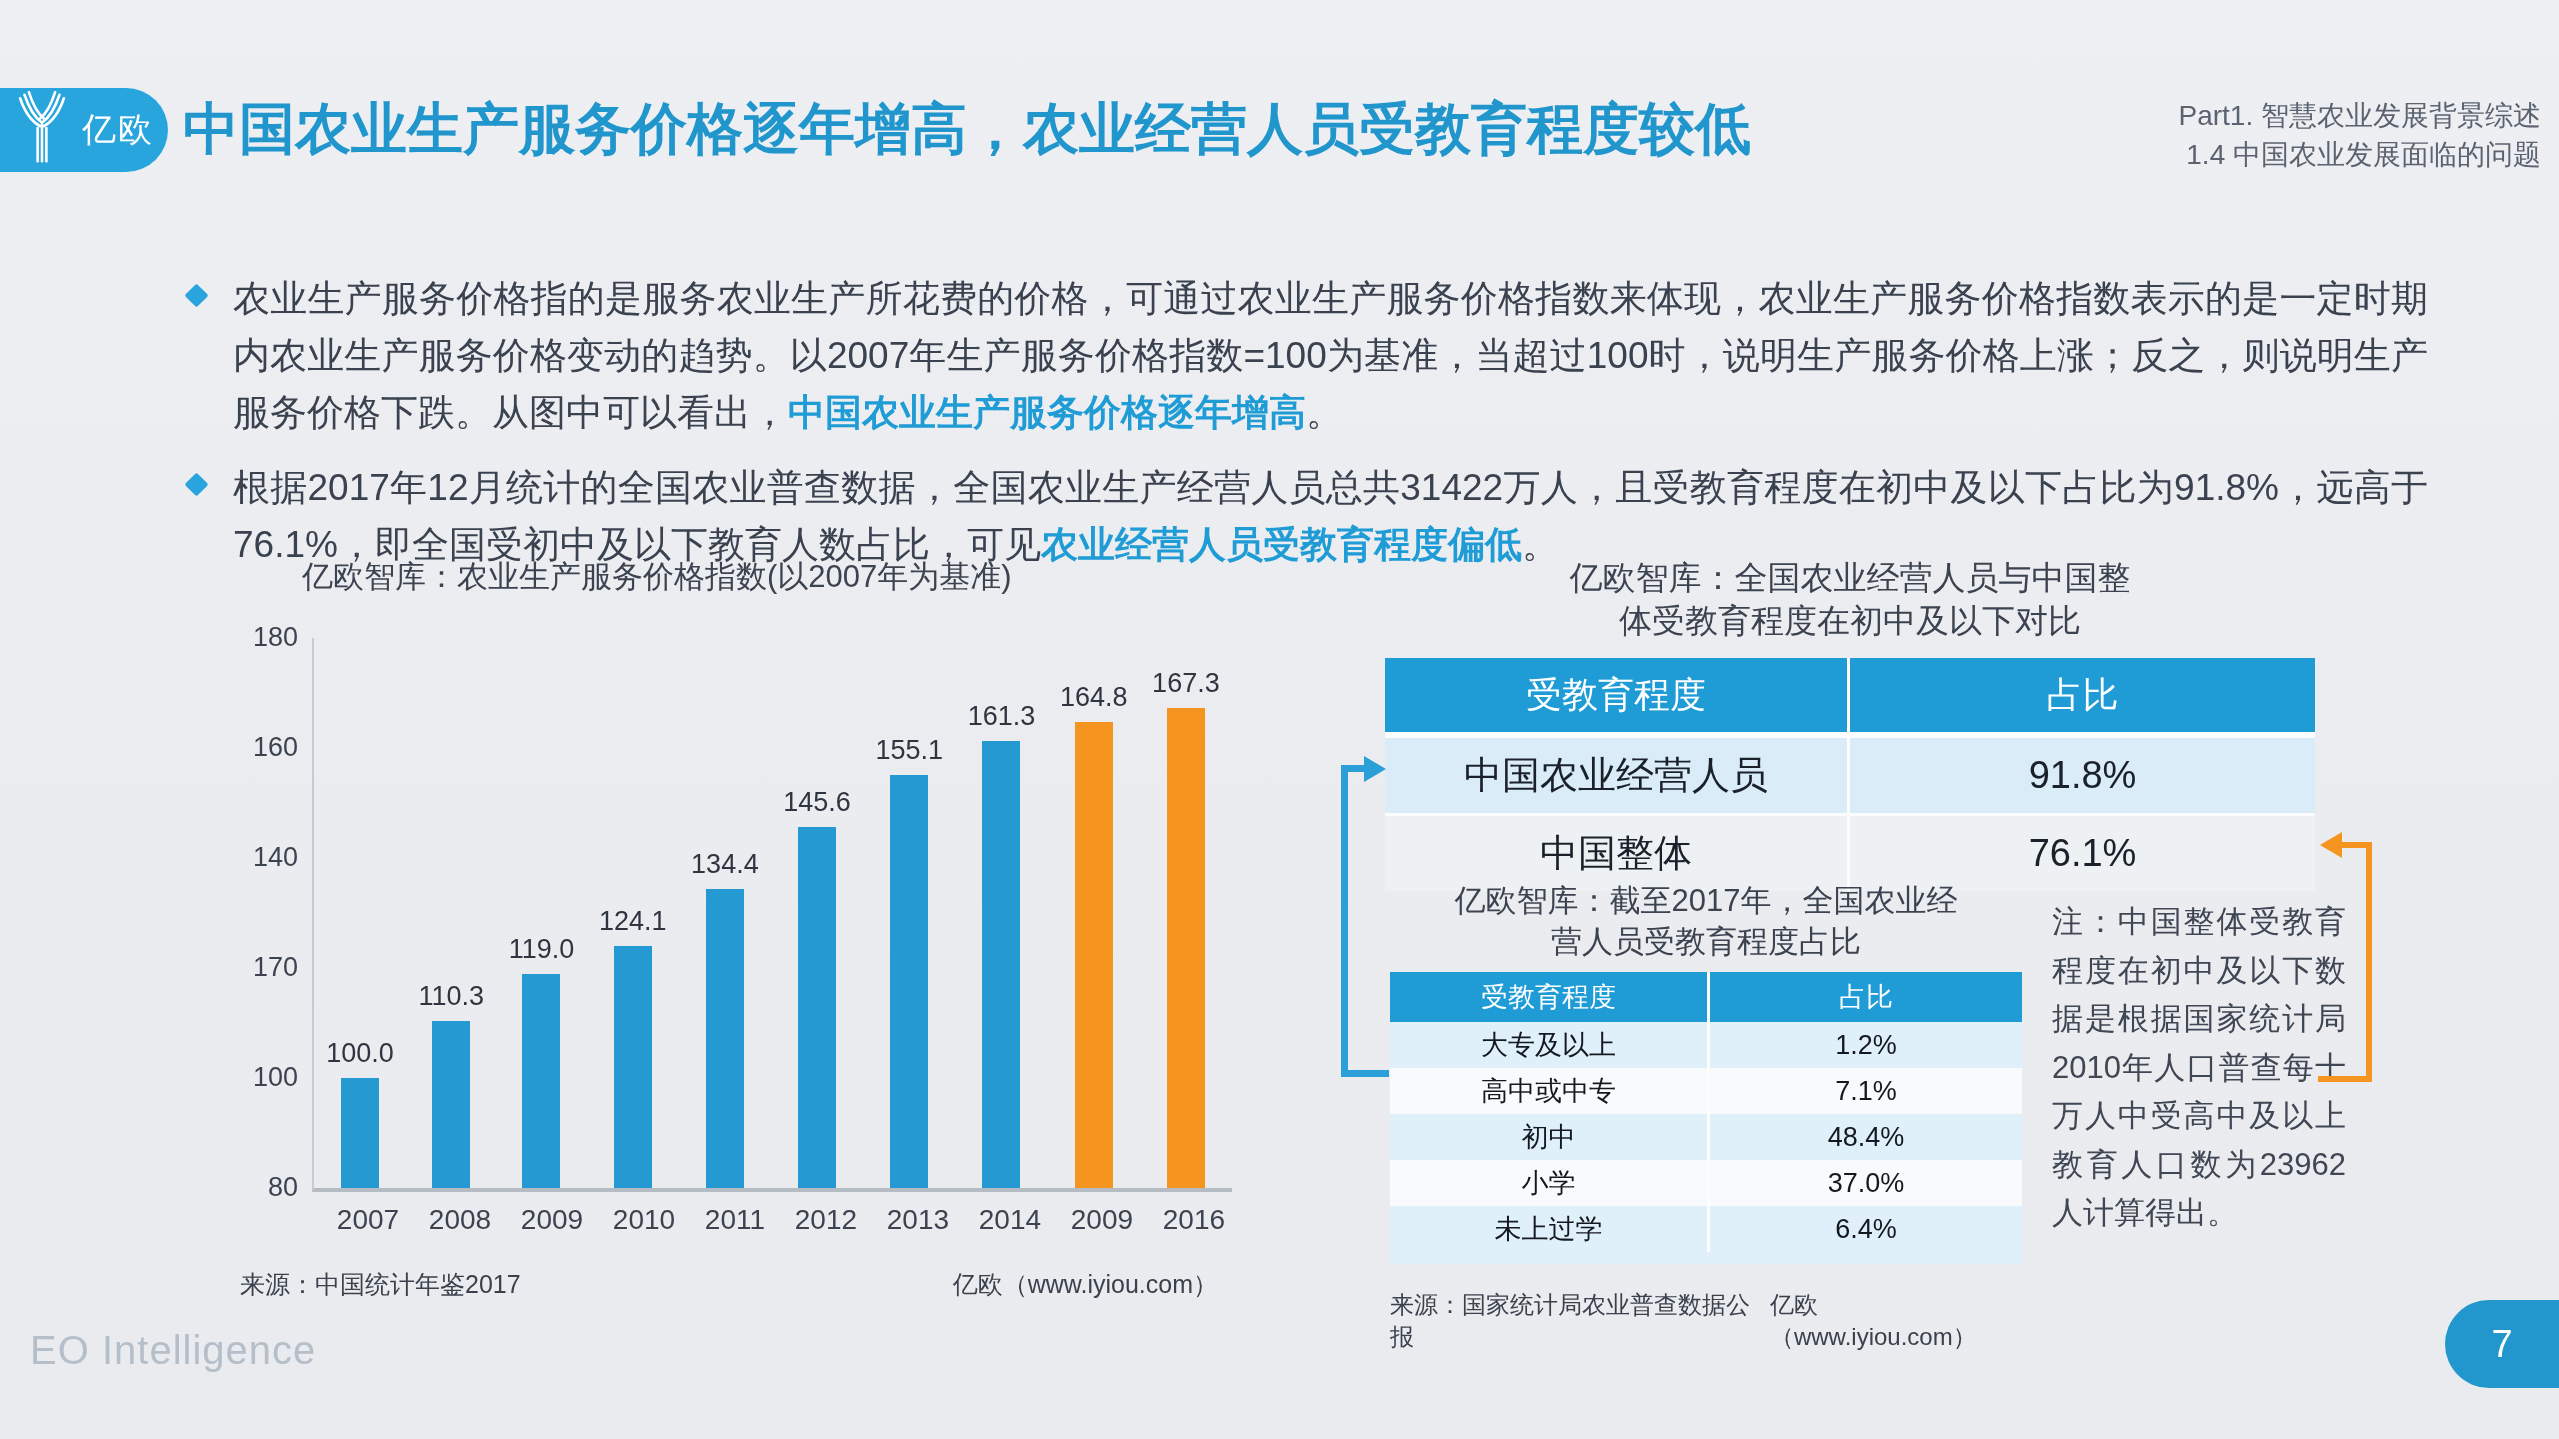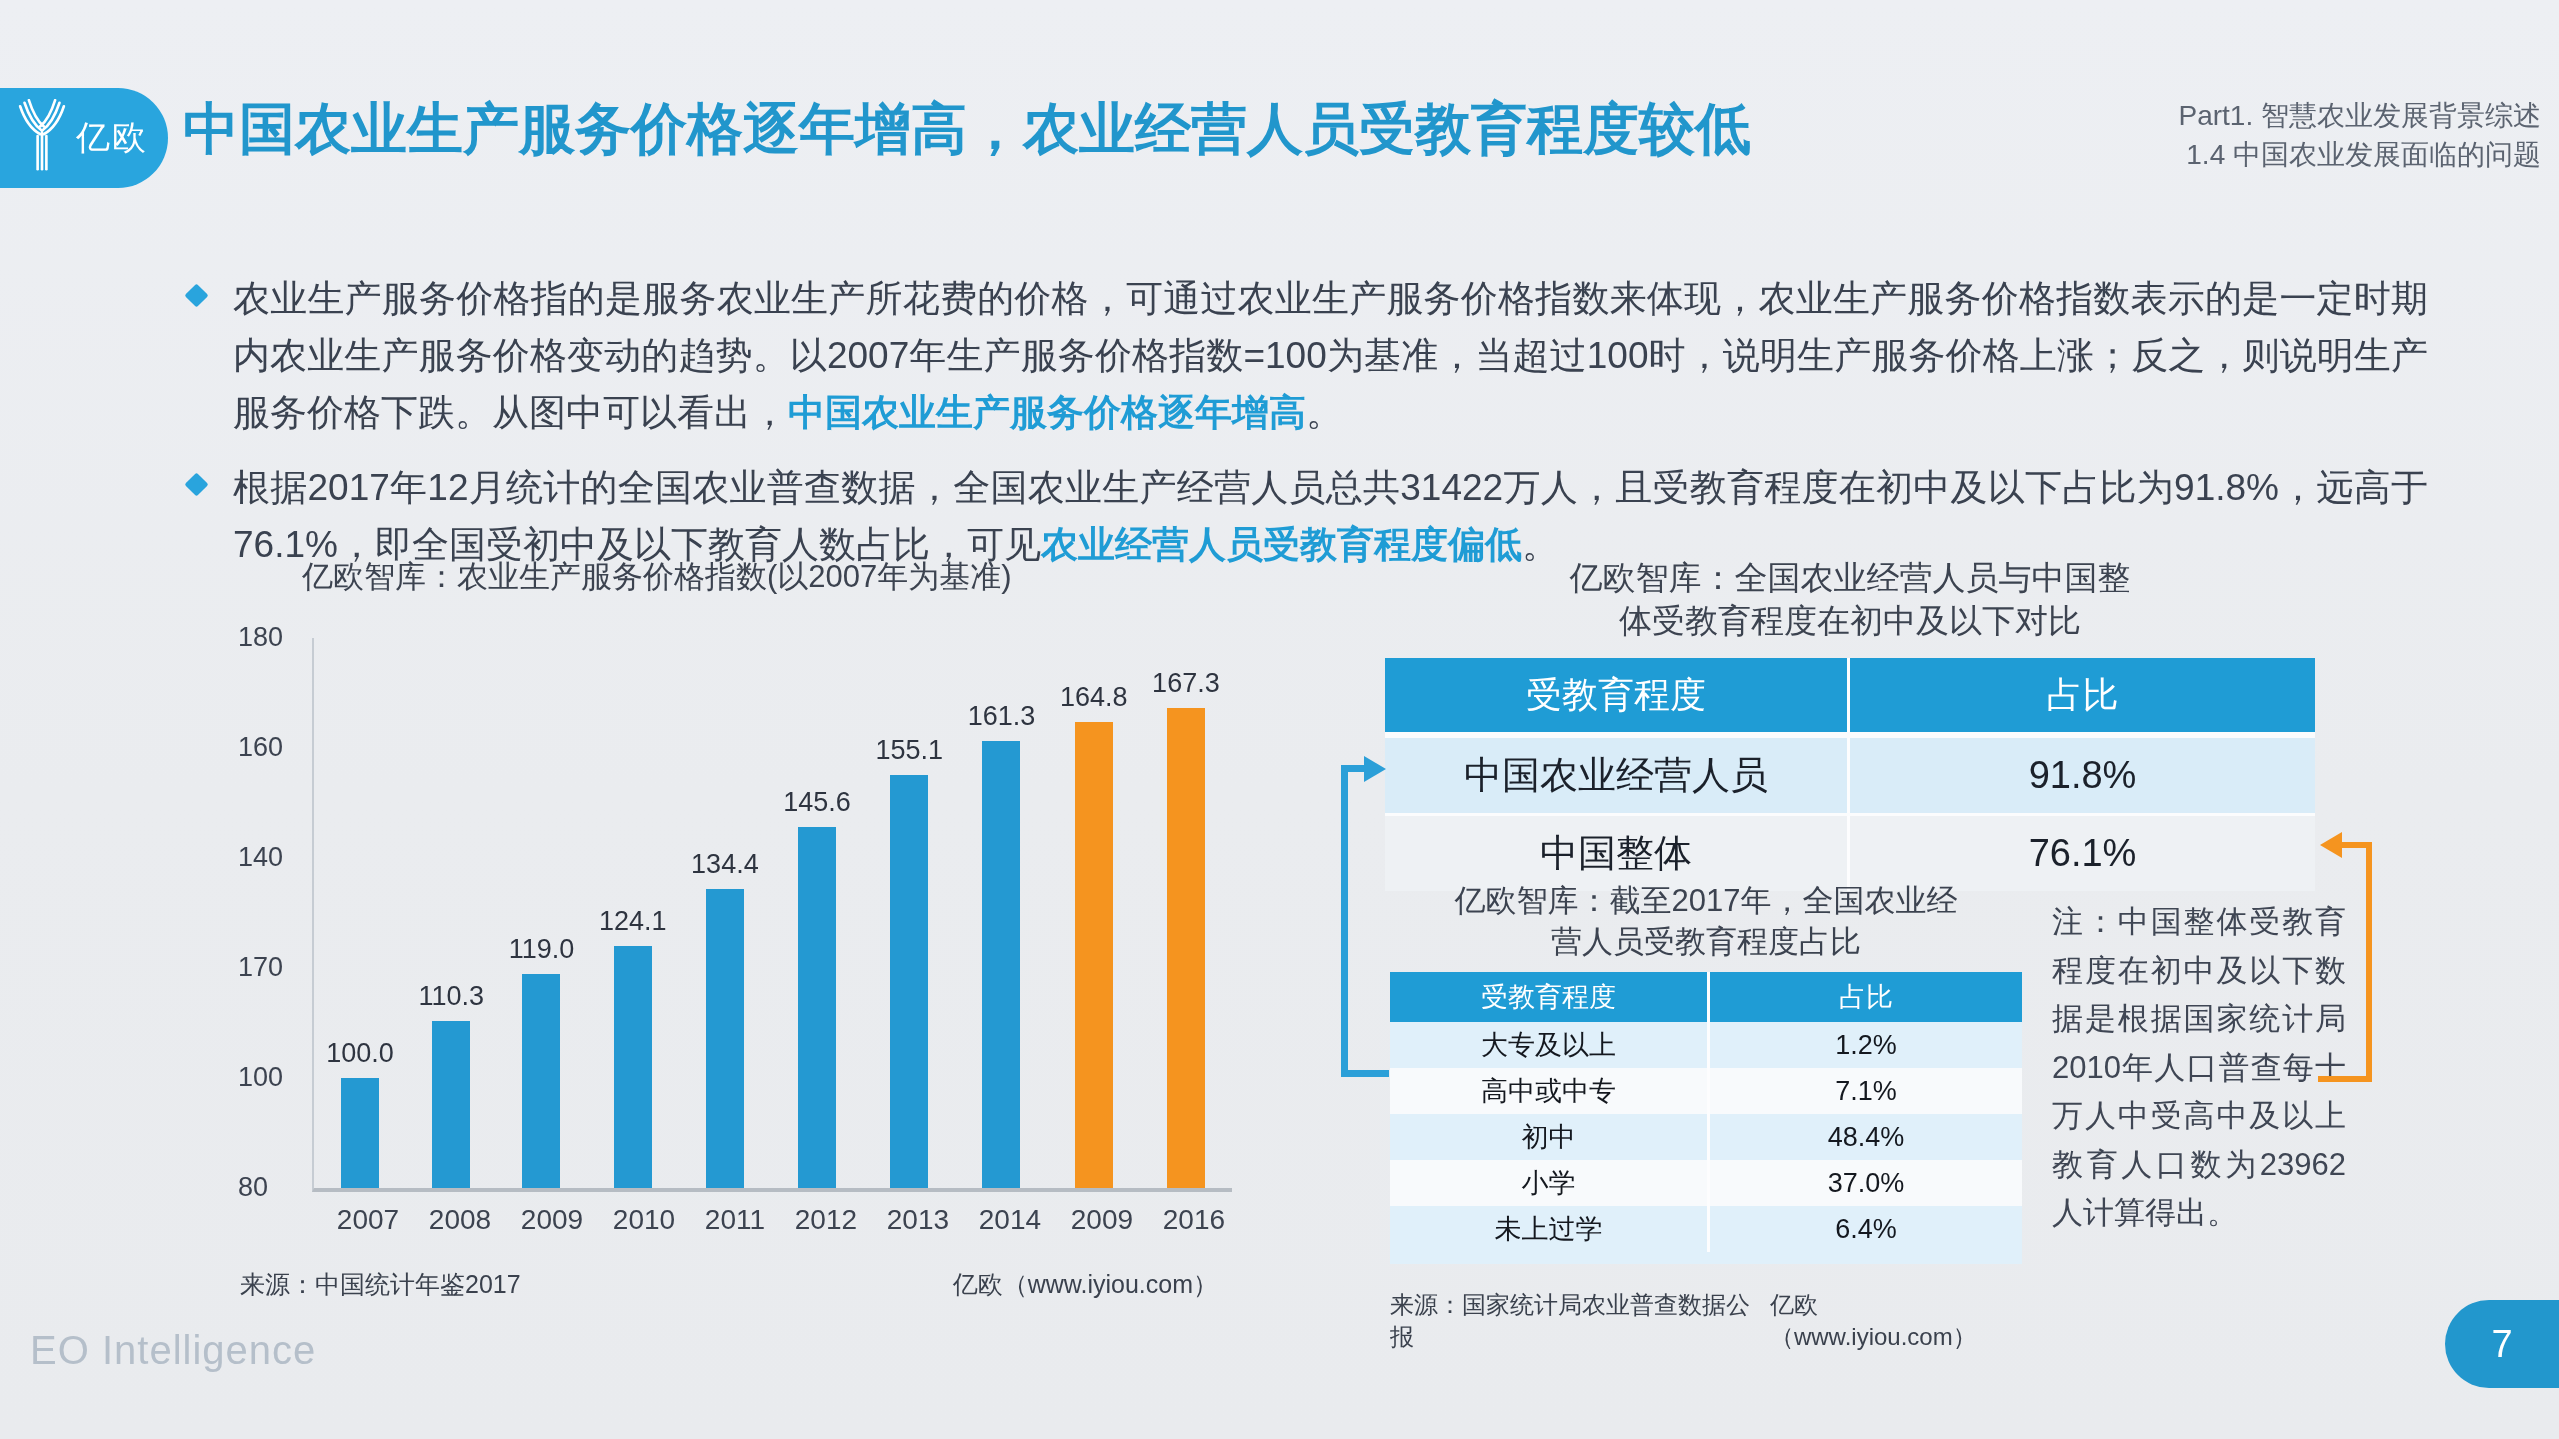--- a/index.html
+++ b/index.html
@@ -1,37 +1,37 @@
 <!DOCTYPE html>
 <html><head>
 <meta charset="utf-8">
 <style>
   html,body{margin:0;padding:0;background:#dfe1e5;}
   body{font-family:"Liberation Sans","DejaVu Sans",sans-serif;}
   .slide{position:relative;width:2559px;height:1439px;overflow:hidden;
          background:linear-gradient(180deg,#edeff3 0%,#eaecef 55%,#e9ebee 100%);}
   
-  .logo{position:absolute;left:0;top:88px;width:168px;height:100px;background:#29a5de;
-        border-radius:0 50px 50px 0;display:flex;align-items:center;padding-left:14px;box-sizing:border-box;gap:6px;}
+  .logo{position:absolute;left:0;top:88px;width:168px;height:84px;background:#29a5de;
+        border-radius:0 50px 50px 0;display:flex;align-items:center;padding-left:14px;box-sizing:border-box;gap:12px;}
   .logo-text{color:#fff;font-size:34px;letter-spacing:2px;}
   .page-title{position:absolute;left:183px;top:92px;font-size:56px;font-weight:700;color:#2196cc;white-space:nowrap;}
   .section-ref{position:absolute;right:18px;top:96px;text-align:right;font-size:28px;color:#5b6370;line-height:39px;}
   
   .bullets{position:absolute;left:188px;top:266px;width:2258px;}
   .bullet{display:flex;gap:24px;}
   .bullet + .bullet{margin-top:10px;}
   .diamond{width:17px;height:17px;background:#29a4dd;transform:rotate(45deg);margin-top:21px;flex:none;border-radius:2px;}
   .bullet p{margin:4px;font-size:37px;line-height:57px;color:#3a4250;text-align:justify;width:2195px;}
   .hl{color:#1f9cd5;font-weight:700;}
   
   .chart{position:absolute;left:240px;top:556px;width:992px;}
   .chart-title{margin-left:62px;font-size:31px;color:#3c4350;}
   .plot{position:relative;margin-left:72px;margin-top:40px;height:550px;width:918px;
         border-left:2px solid #c6ccd3;border-bottom:4px solid #b6bcc3;}
-  .ytick{position:absolute;left:-76px;width:60px;font-size:27px;color:#3c4350;}
+  .ytick{position:absolute;left:-76px;width:60px;text-align:right;font-size:27px;color:#3c4350;}
   .bars{position:absolute;left:0;right:0;top:0;bottom:0;display:flex;align-items:flex-end;justify-content:space-around;}
   .bar-slot{display:flex;flex-direction:column;align-items:center;}
   .bar-value{font-size:27px;color:#2e3440;margin-bottom:9px;white-space:nowrap;}
   .bar{width:38px;background:#2499d2;}
   .xlabels{display:flex;justify-content:space-around;margin-left:72px;width:918px;margin-top:12px;}
   .xlabels span{font-size:28px;color:#3c4350;margin-left:20px;}
   .chart-sources{display:flex;justify-content:space-between;margin-top:32px;width:978px;font-size:25px;color:#3a414d;}
   
   .t-title{text-align:center;font-size:33px;line-height:43px;color:#3c4350;}
   .table1{position:absolute;left:1385px;top:556px;width:930px;}

